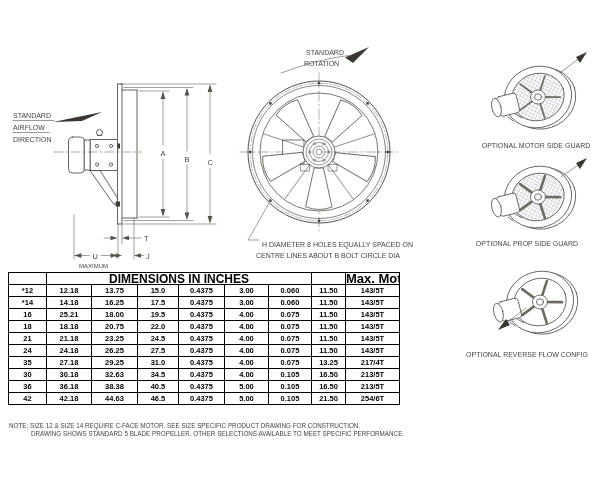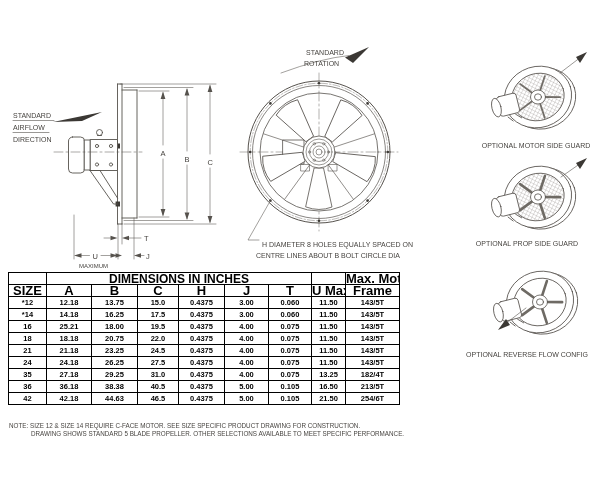--- a/index.html
+++ b/index.html
@@ -279,31 +279,20 @@
         <col style="width:34px">
         <col style="width:54px">
   </colgroup>
   <thead>
     <tr>
       <th></th>
       <th class="group-hdr" colspan="6">DIMENSIONS IN INCHES</th>
       <th></th>
       <th>Max. Motor</th>
     </tr>
-    <tr>
-      <th>SIZE</th>
-      <th>A</th>
-      <th>B</th>
-      <th>C</th>
-      <th>H</th>
-      <th>J</th>
-      <th>T</th>
-      <th>U  Max.</th>
-      <th>Frame</th>
-    </tr>
   </thead>
   <tbody>
         <tr>
           <td>*12</td>
           <td>12.18</td>
           <td>13.75</td>
           <td>15.0</td>
           <td>0.4375</td>
           <td>3.00</td>
           <td>0.060</td>
@@ -367,21 +356,32 @@
         </tr>
         <tr>
           <td>35</td>
           <td>27.18</td>
           <td>29.25</td>
           <td>31.0</td>
           <td>0.4375</td>
           <td>4.00</td>
           <td>0.075</td>
           <td>13.25</td>
-          <td>182/4T</td>
+          <td>217/4T</td>
+        </tr>
+        <tr>
+          <td>30</td>
+          <td>30.18</td>
+          <td>32.63</td>
+          <td>34.5</td>
+          <td>0.4375</td>
+          <td>4.00</td>
+          <td>0.105</td>
+          <td>16.50</td>
+          <td>213/5T</td>
         </tr>
         <tr>
           <td>36</td>
           <td>36.18</td>
           <td>38.38</td>
           <td>40.5</td>
           <td>0.4375</td>
           <td>5.00</td>
           <td>0.105</td>
           <td>16.50</td>

